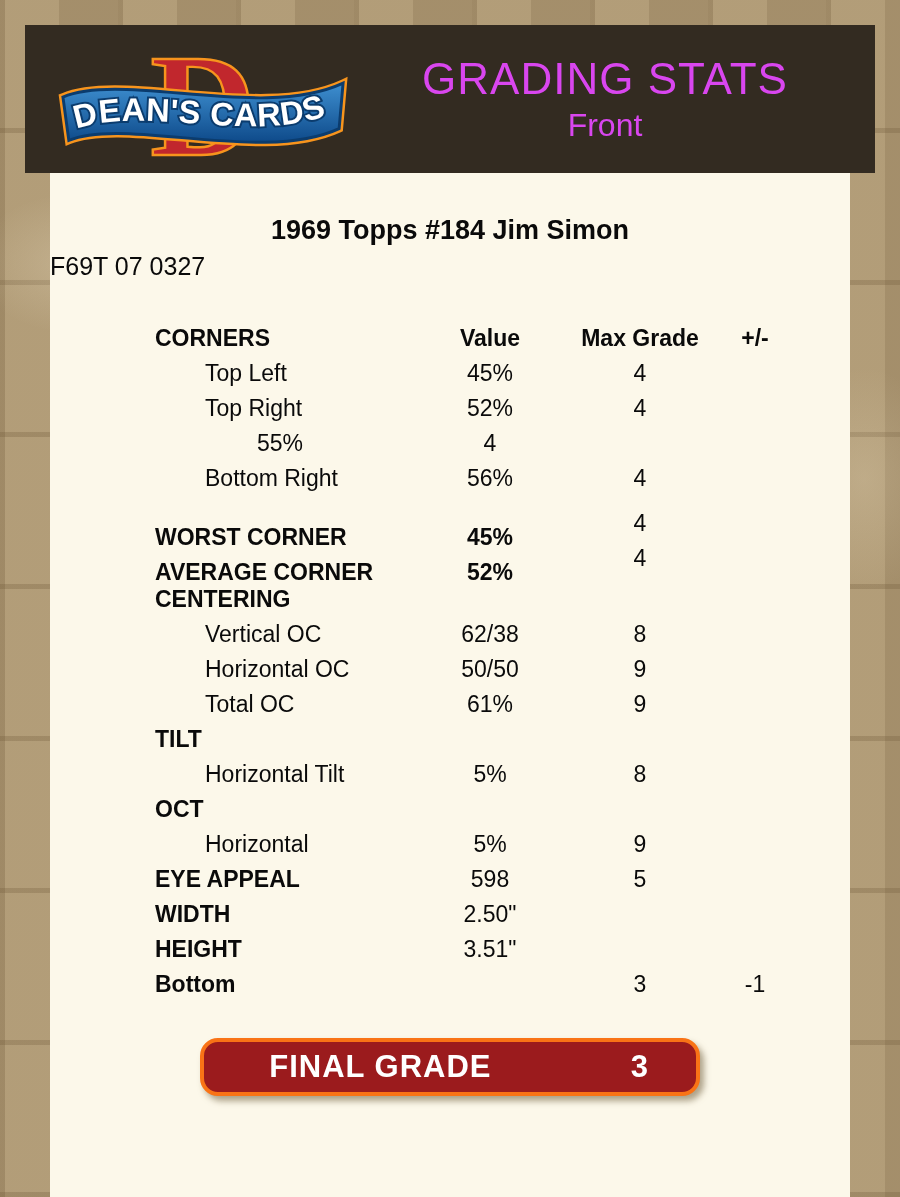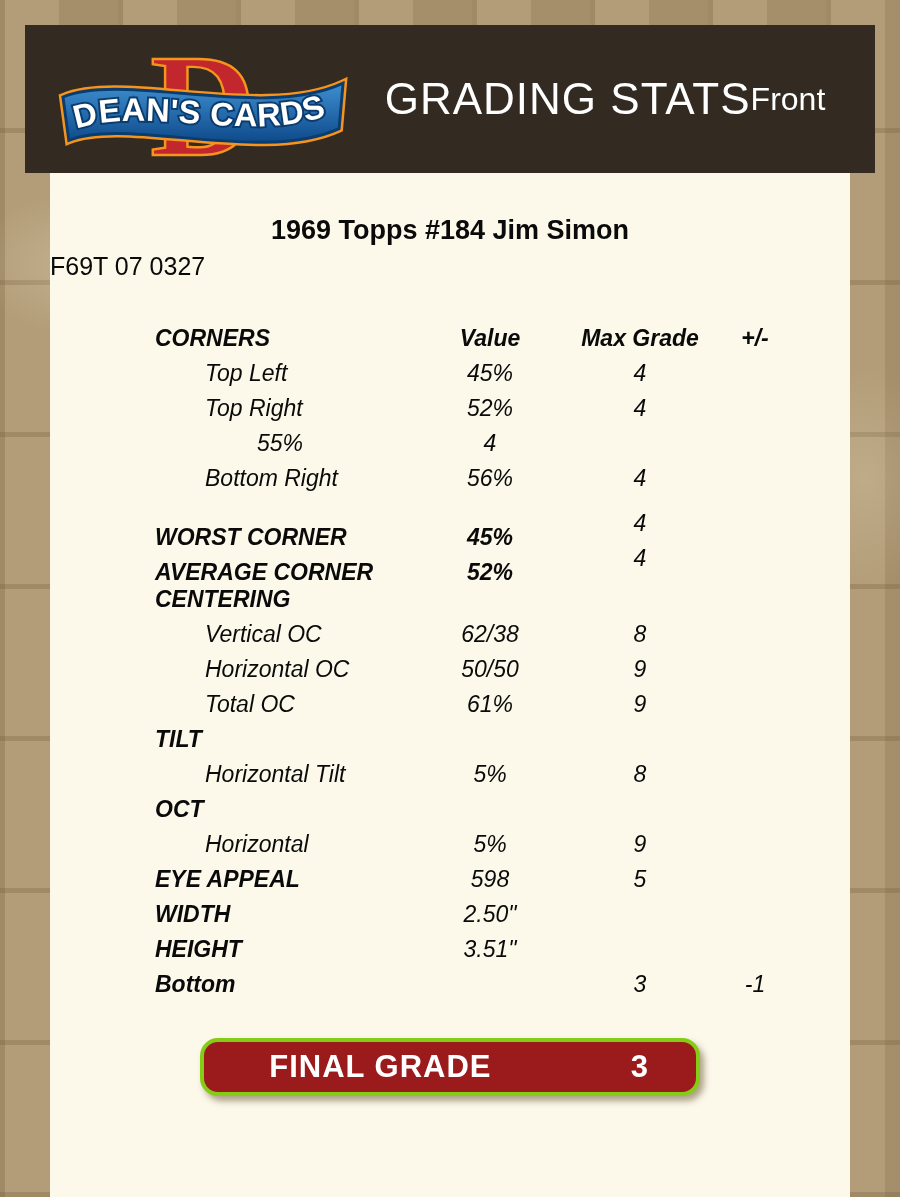--- a/index.html
+++ b/index.html
@@ -18,48 +18,48 @@
       repeating-linear-gradient(0deg, rgba(115,93,60,.30) 0 5px, transparent 5px 152px),
       repeating-linear-gradient(90deg, rgba(235,220,185,.10) 0 59px, rgba(60,45,25,.07) 59px 118px);
   }
   .header-bar {
     position:absolute; left:25px; top:25px; width:850px; height:148px;
     background:#332b21;
   }
   .logo-wrap { position:absolute; left:28px; top:1px; width:300px; height:146px; }
   .header-titles {
     position:absolute; left:320px; right:10px; top:0; height:100%;
-    display:flex; flex-direction:row; justify-content:center; align-items:center;
-    color:#ffffff; text-align:center;
+    display:flex; flex-direction:column; justify-content:center; align-items:center;
+    color:#d946ef; text-align:center;
   }
   .header-title { font-size:44px; letter-spacing:1px; line-height:52px; }
   .header-subtitle { font-size:32px; line-height:40px; }
   .panel {
     position:absolute; left:50px; top:173px; width:800px; height:1130px;
     background:#fcf8ea; color:#0a0a0a;
   }
   .card-title { margin-top:40px; text-align:center; font-size:27px; font-weight:bold; line-height:34px; }
   .card-serial { text-align:left; font-size:25px; line-height:34px; margin-top:2px; }
-  .stats-table { margin:38px 0 0 105px; width:660px;font-style:italic; }
+  .stats-table { margin:38px 0 0 105px; width:660px; }
   .row {
     display:grid; grid-template-columns:250px 170px 130px 100px;
     height:35px; align-items:center; font-size:23px;
   }
   .cell { white-space:nowrap; }
   .c-label { text-align:left; }
   .c-value, .c-max, .c-pm { text-align:center; }
   .row.header .cell { font-weight:bold; }
   .row.sub .c-label { padding-left:50px; }
   .row.section .c-label { font-weight:bold; }
   .row.summary .c-label, .row.summary .c-value { font-weight:bold;margin-top:28px; }
   .row.metric .c-label { font-weight:bold; }
   .row.gap { margin-top:16px; }
   .final-grade {
     margin:36px auto 0; width:500px; height:58px;
-    background:#9b1b1d; border:4px solid #84cc16; border-radius:18px;
+    background:#9b1b1d; border:4px solid #f97316; border-radius:18px;
     box-shadow:4px 5px 6px rgba(130,115,85,.65);
     display:flex; align-items:center; justify-content:space-between;
     padding:0 48px 0 36px; color:#ffffff; font-size:31px; font-weight:bold;
     cursor:default;
   }
   .fg-label { flex:1; text-align:center; padding-right:110px; letter-spacing:1px; }
   .fg-value { text-align:right; }
 </style>
 </head>
 <body>

